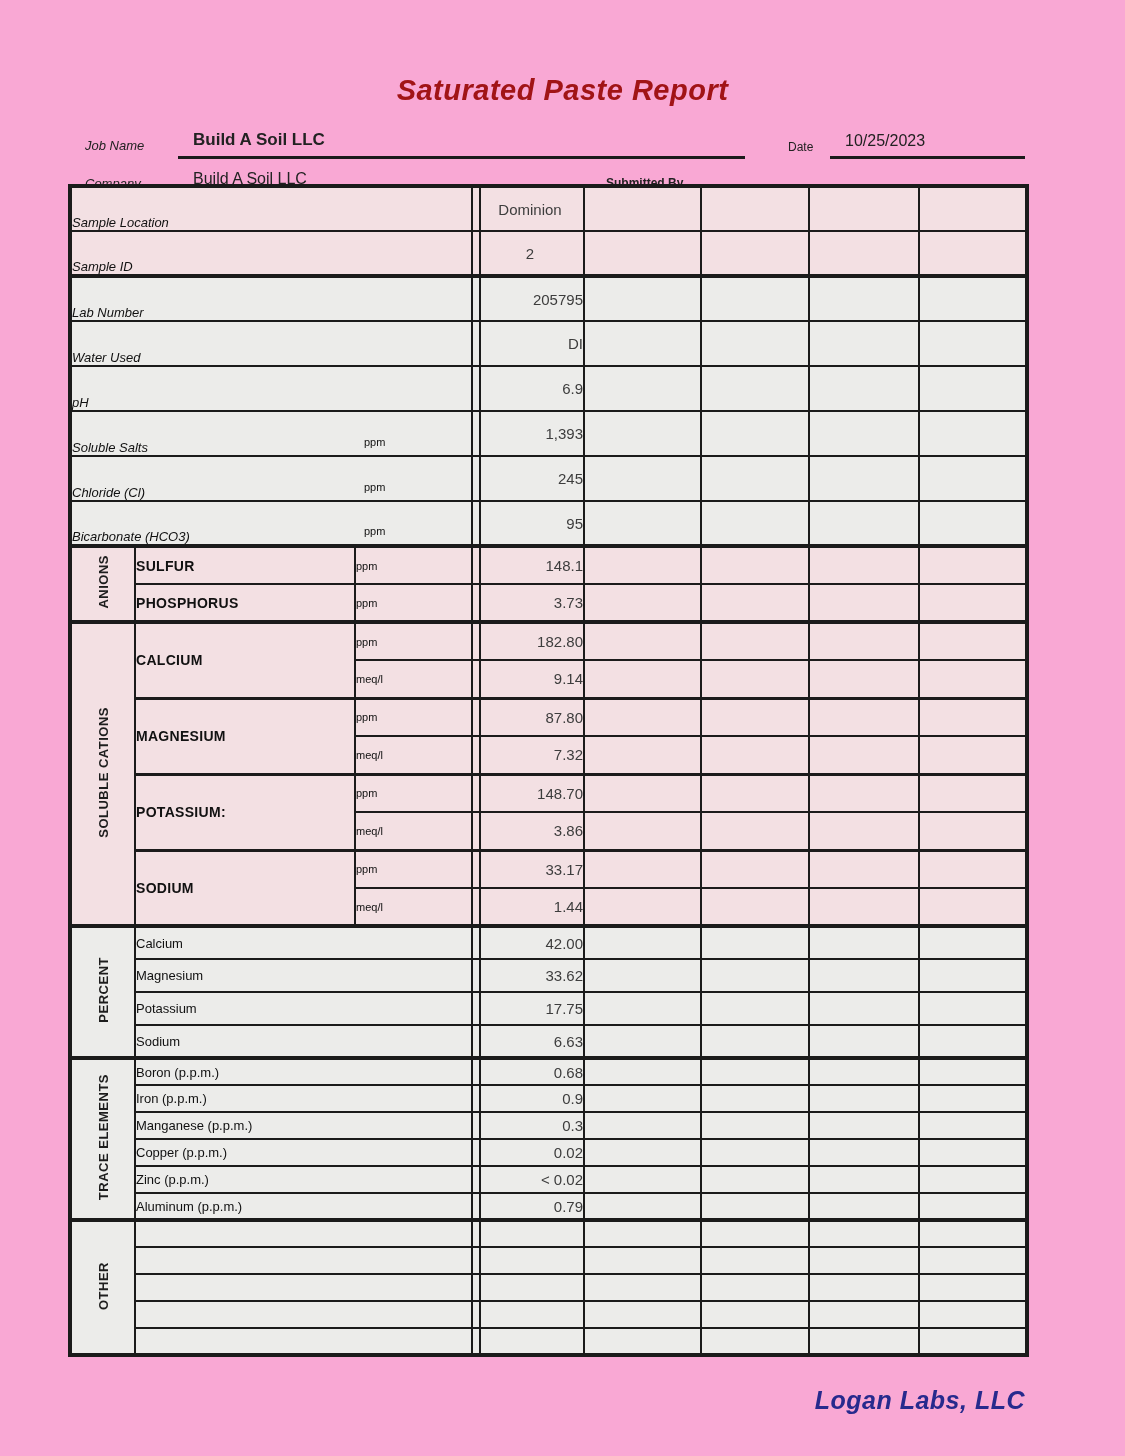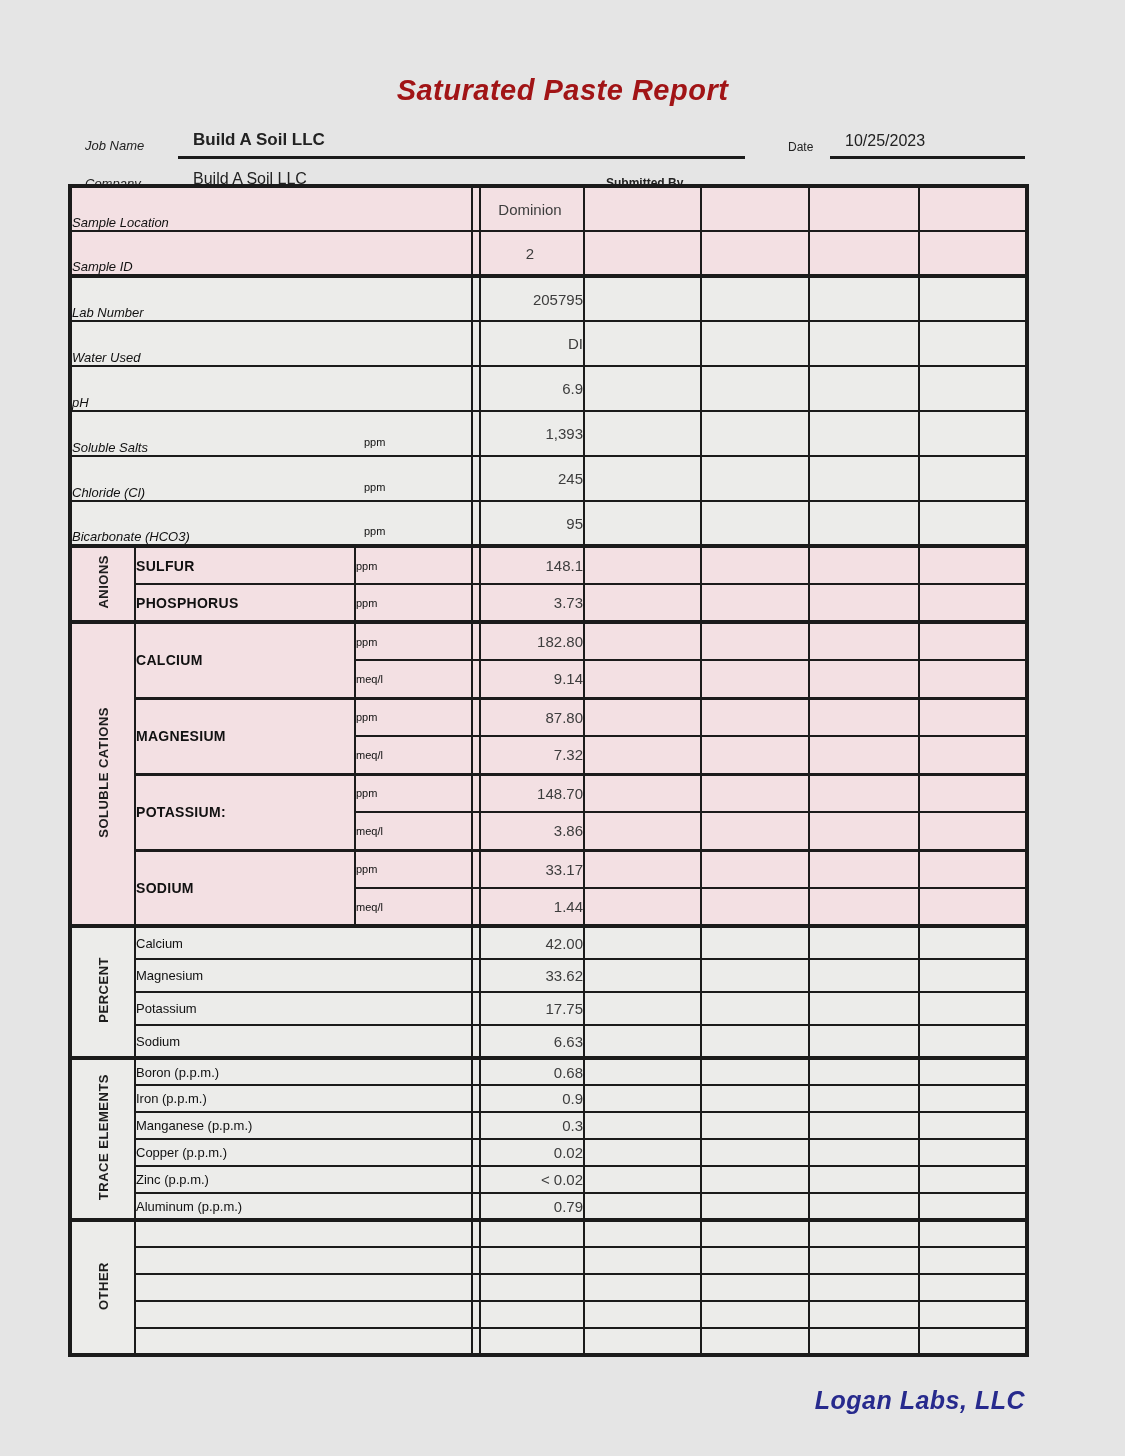--- a/index.html
+++ b/index.html
@@ -1,18 +1,18 @@
 <!DOCTYPE html>
 <html><head>
 <meta charset="utf-8">
 <style>
   html,body { margin:0; padding:0; }
   .page {
     position:relative; width:1125px; height:1456px;
-    background:#e5e5e5; font-family:"Liberation Sans", sans-serif; color:#111;
+    background:#f9a8d4; font-family:"Liberation Sans", sans-serif; color:#111;
     overflow:hidden;
   }
   .title {
     position:absolute; top:74px; left:0; width:100%;
     text-align:center; font-size:29px; font-weight:bold; font-style:italic;
     color:#A11416; letter-spacing:0.5px;
   }
   .hlabel { position:absolute; font-style:italic; font-size:13px; color:#222; }
   .hval   { position:absolute; font-size:16px; color:#222; }
   .hval.b { font-weight:bold; font-size:17px; }

